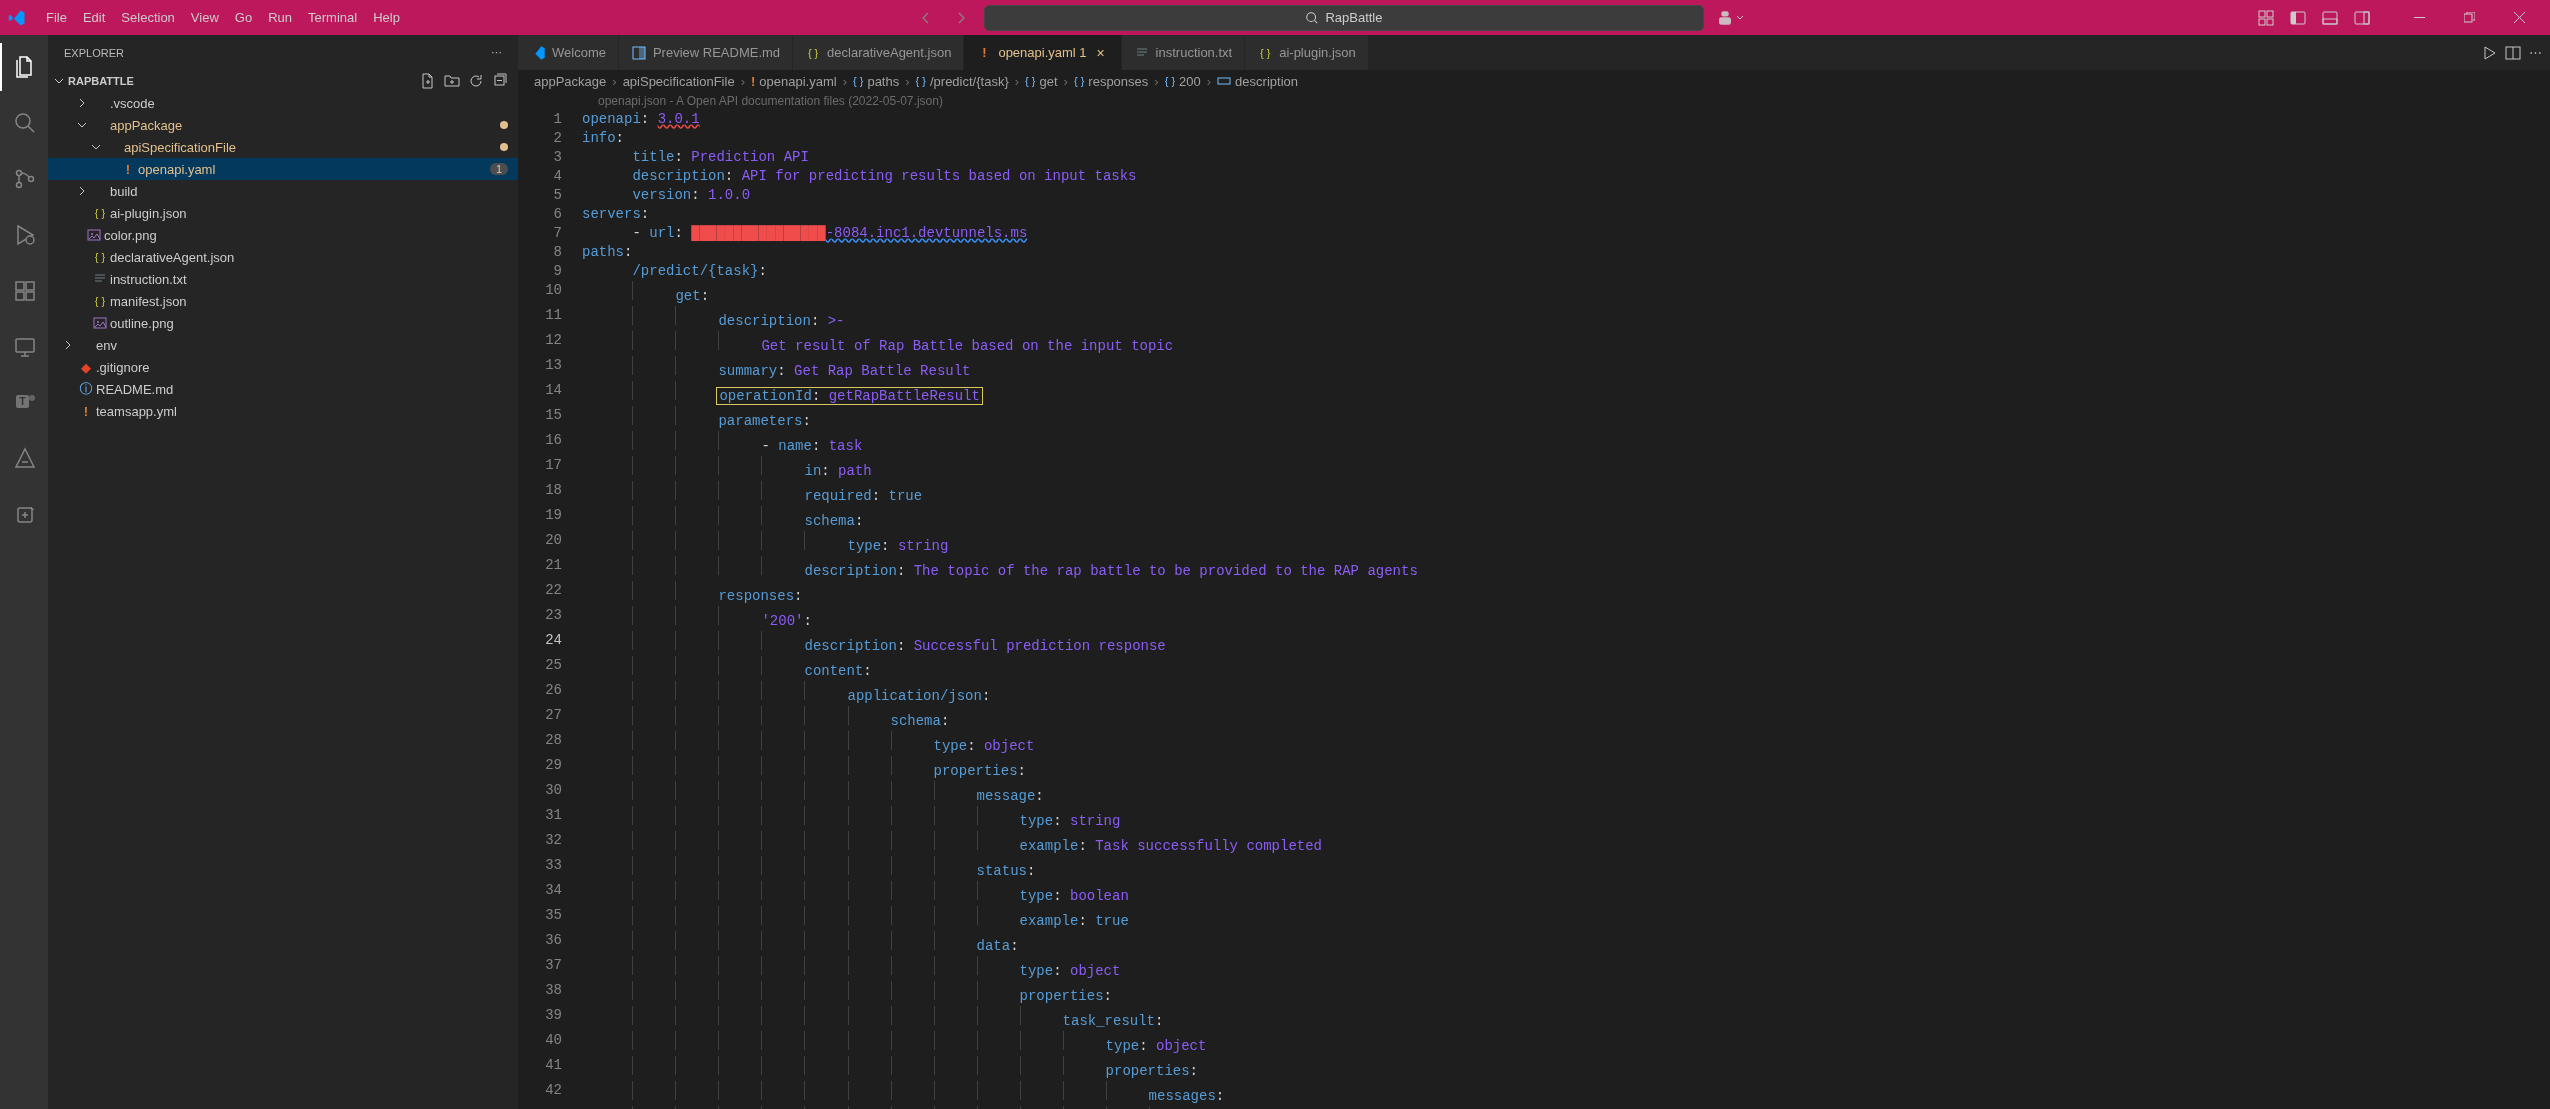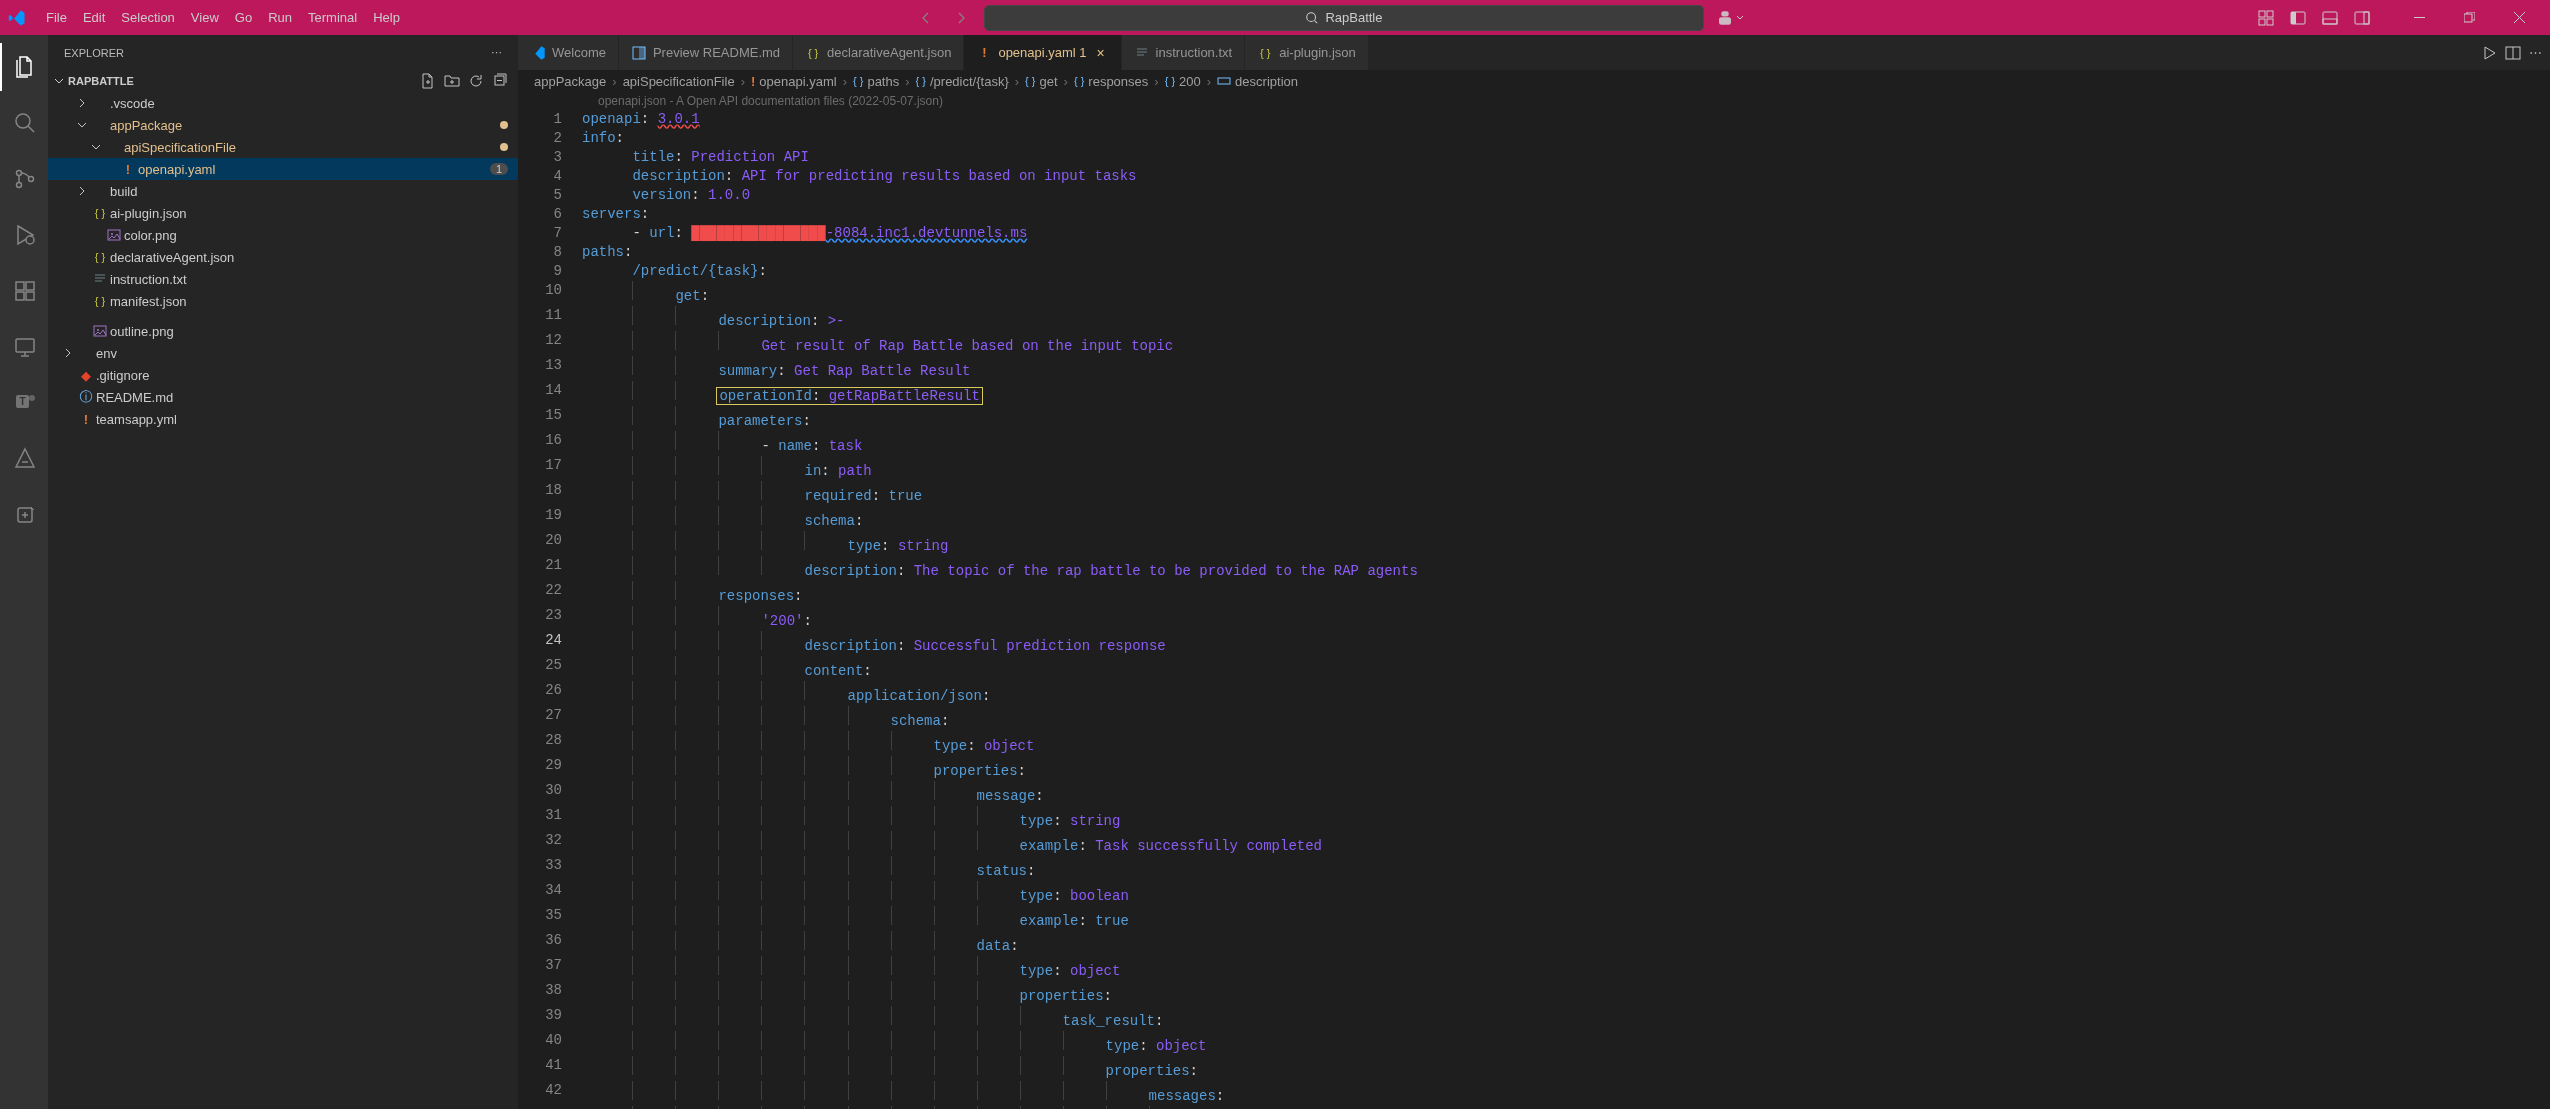--- a/index.html
+++ b/index.html
@@ -298,21 +298,21 @@
           <span class="icon"></span>
           <span class="label">build</span>
         </div>
         <div class="tree-row" style="padding-left: 26px;">
           <span class="chev"></span>
           <span class="icon">
             <span style="color:#cbcb41;font-size:11px">{ }</span>
           </span>
           <span class="label">ai-plugin.json</span>
         </div>
-        <div class="tree-row" style="padding-left: 40px;">
+        <div class="tree-row" style="padding-left: 20px;">
           <span class="chev"></span>
           <span class="icon">
             <svg width="14" height="14" viewBox="0 0 14 14">
               <rect x="1" y="2" width="12" height="10" stroke="#a074c4" fill="none"></rect>
               <circle cx="5" cy="6" r="1" fill="#a074c4"></circle>
               <path stroke="#a074c4" fill="none" d="M2 11l3-3 2 2 3-4 3 5"></path>
             </svg>
           </span>
           <span class="label">color.png</span>
         </div>
@@ -332,21 +332,21 @@
           </span>
           <span class="label">instruction.txt</span>
         </div>
         <div class="tree-row" style="padding-left: 26px;">
           <span class="chev"></span>
           <span class="icon">
             <span style="color:#cbcb41;font-size:11px">{ }</span>
           </span>
           <span class="label">manifest.json</span>
         </div>
-        <div class="tree-row" style="padding-left: 26px; margin-top: 8px;">
+        <div class="tree-row" style="padding-left: 26px;">
           <span class="chev"></span>
           <span class="icon">
             <svg width="14" height="14" viewBox="0 0 14 14">
               <rect x="1" y="2" width="12" height="10" stroke="#a074c4" fill="none"></rect>
               <circle cx="5" cy="6" r="1" fill="#a074c4"></circle>
               <path stroke="#a074c4" fill="none" d="M2 11l3-3 2 2 3-4 3 5"></path>
             </svg>
           </span>
           <span class="label">outline.png</span>
         </div>

